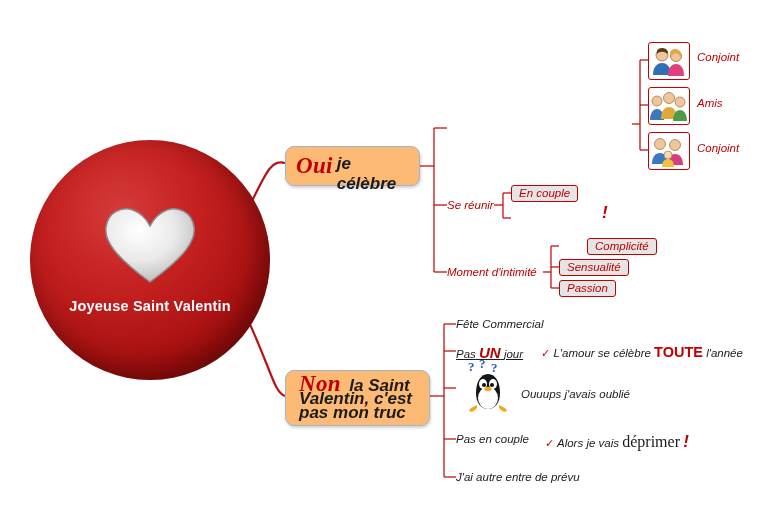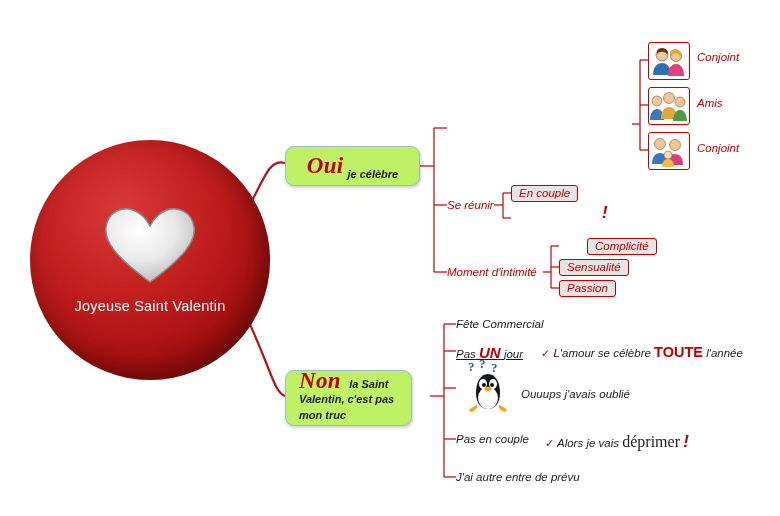--- a/index.html
+++ b/index.html
@@ -40,70 +40,70 @@
     box-shadow: inset -8px -10px 26px rgba(0,0,0,0.35);
   }
   .center-label {
     position: absolute;
     left: 0;
     top: 158px;
     width: 240px;
     text-align: center;
     color: #ffffff;
     font-size: 14.5px;
-    font-weight: normal;
+    font-weight: bold;
     letter-spacing: 0.2px;
   }
   .heart-wrap {
     position: absolute;
     left: 68px;
     top: 62px;
     width: 104px;
     height: 84px;
   }
 
   
   .branch-box {
     position: absolute;
-    background: #bef264;
+    background: #fdba74;
     border: 1.5px solid #9fb6cc;
     border-radius: 9px;
     box-shadow: 1px 2px 3px rgba(0,0,0,0.18);
     padding: 6px 10px;
     box-sizing: border-box;
   }
   .branch-oui {
     left: 285px;
     top: 146px;
     width: 135px;
     height: 40px;
     display: flex;
     align-items: center;
     justify-content: center;
   }
   .branch-non {
     left: 285px;
     top: 370px;
-    width: 127px;
+    width: 145px;
     height: 56px;
     display: flex;
     align-items: center;
     padding-left: 13px;
   }
   .big-word {
     color: #c00000;
     font-size: 23px;
     font-weight: bold;
     font-style: italic;
     font-family: "Liberation Serif", serif;
     letter-spacing: 0.3px;
   }
   .small-word {
     color: #1b1b1b;
-    font-size: 11px;
+    font-size: 17px;
     font-weight: bold;
     font-style: italic;
     margin-left: 4px;
     margin-top: 16px;
   }
   .non-text {
     line-height: 13.5px;
   }
   .non-text .small-word {
     display: inline;

